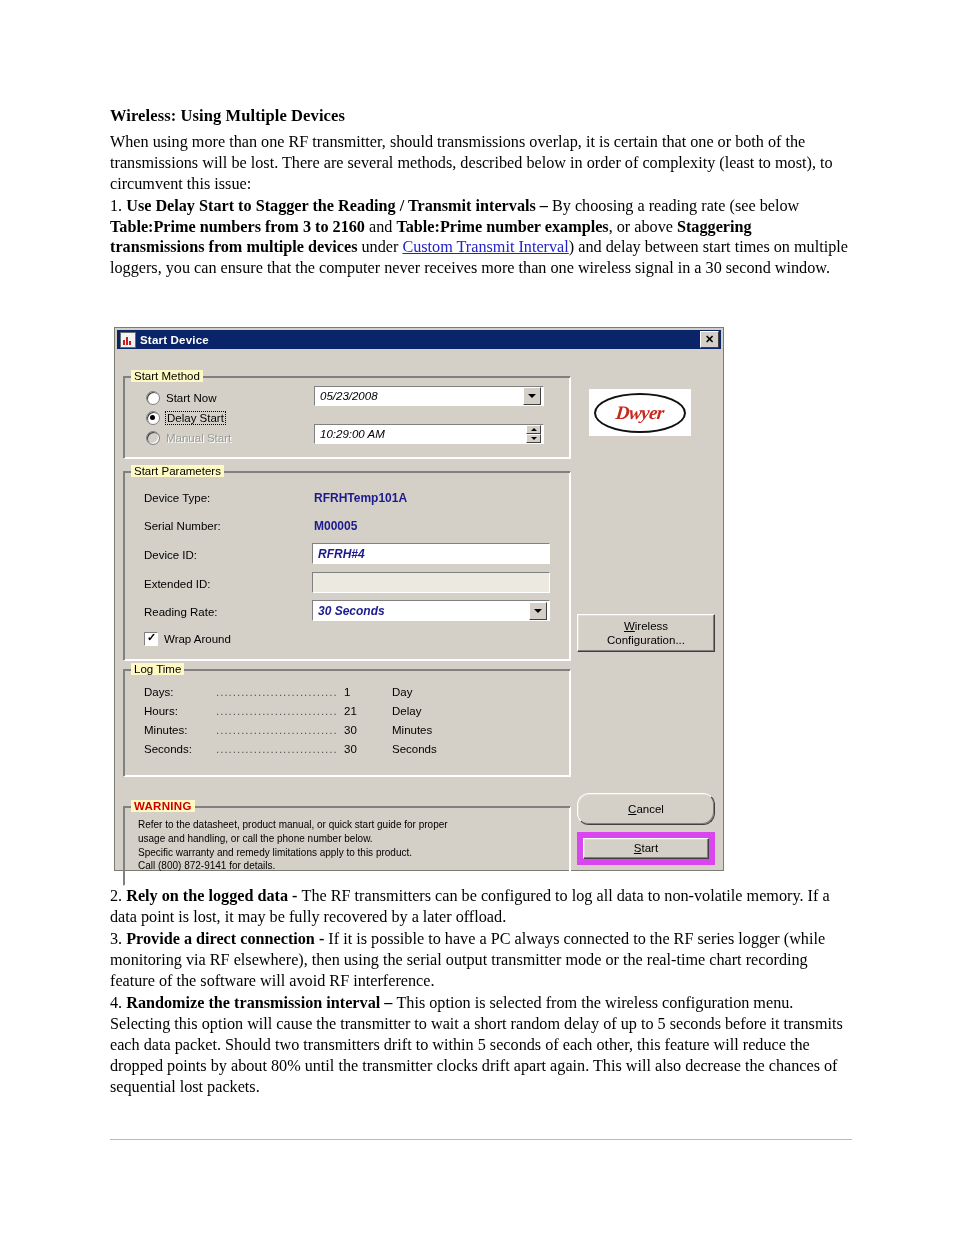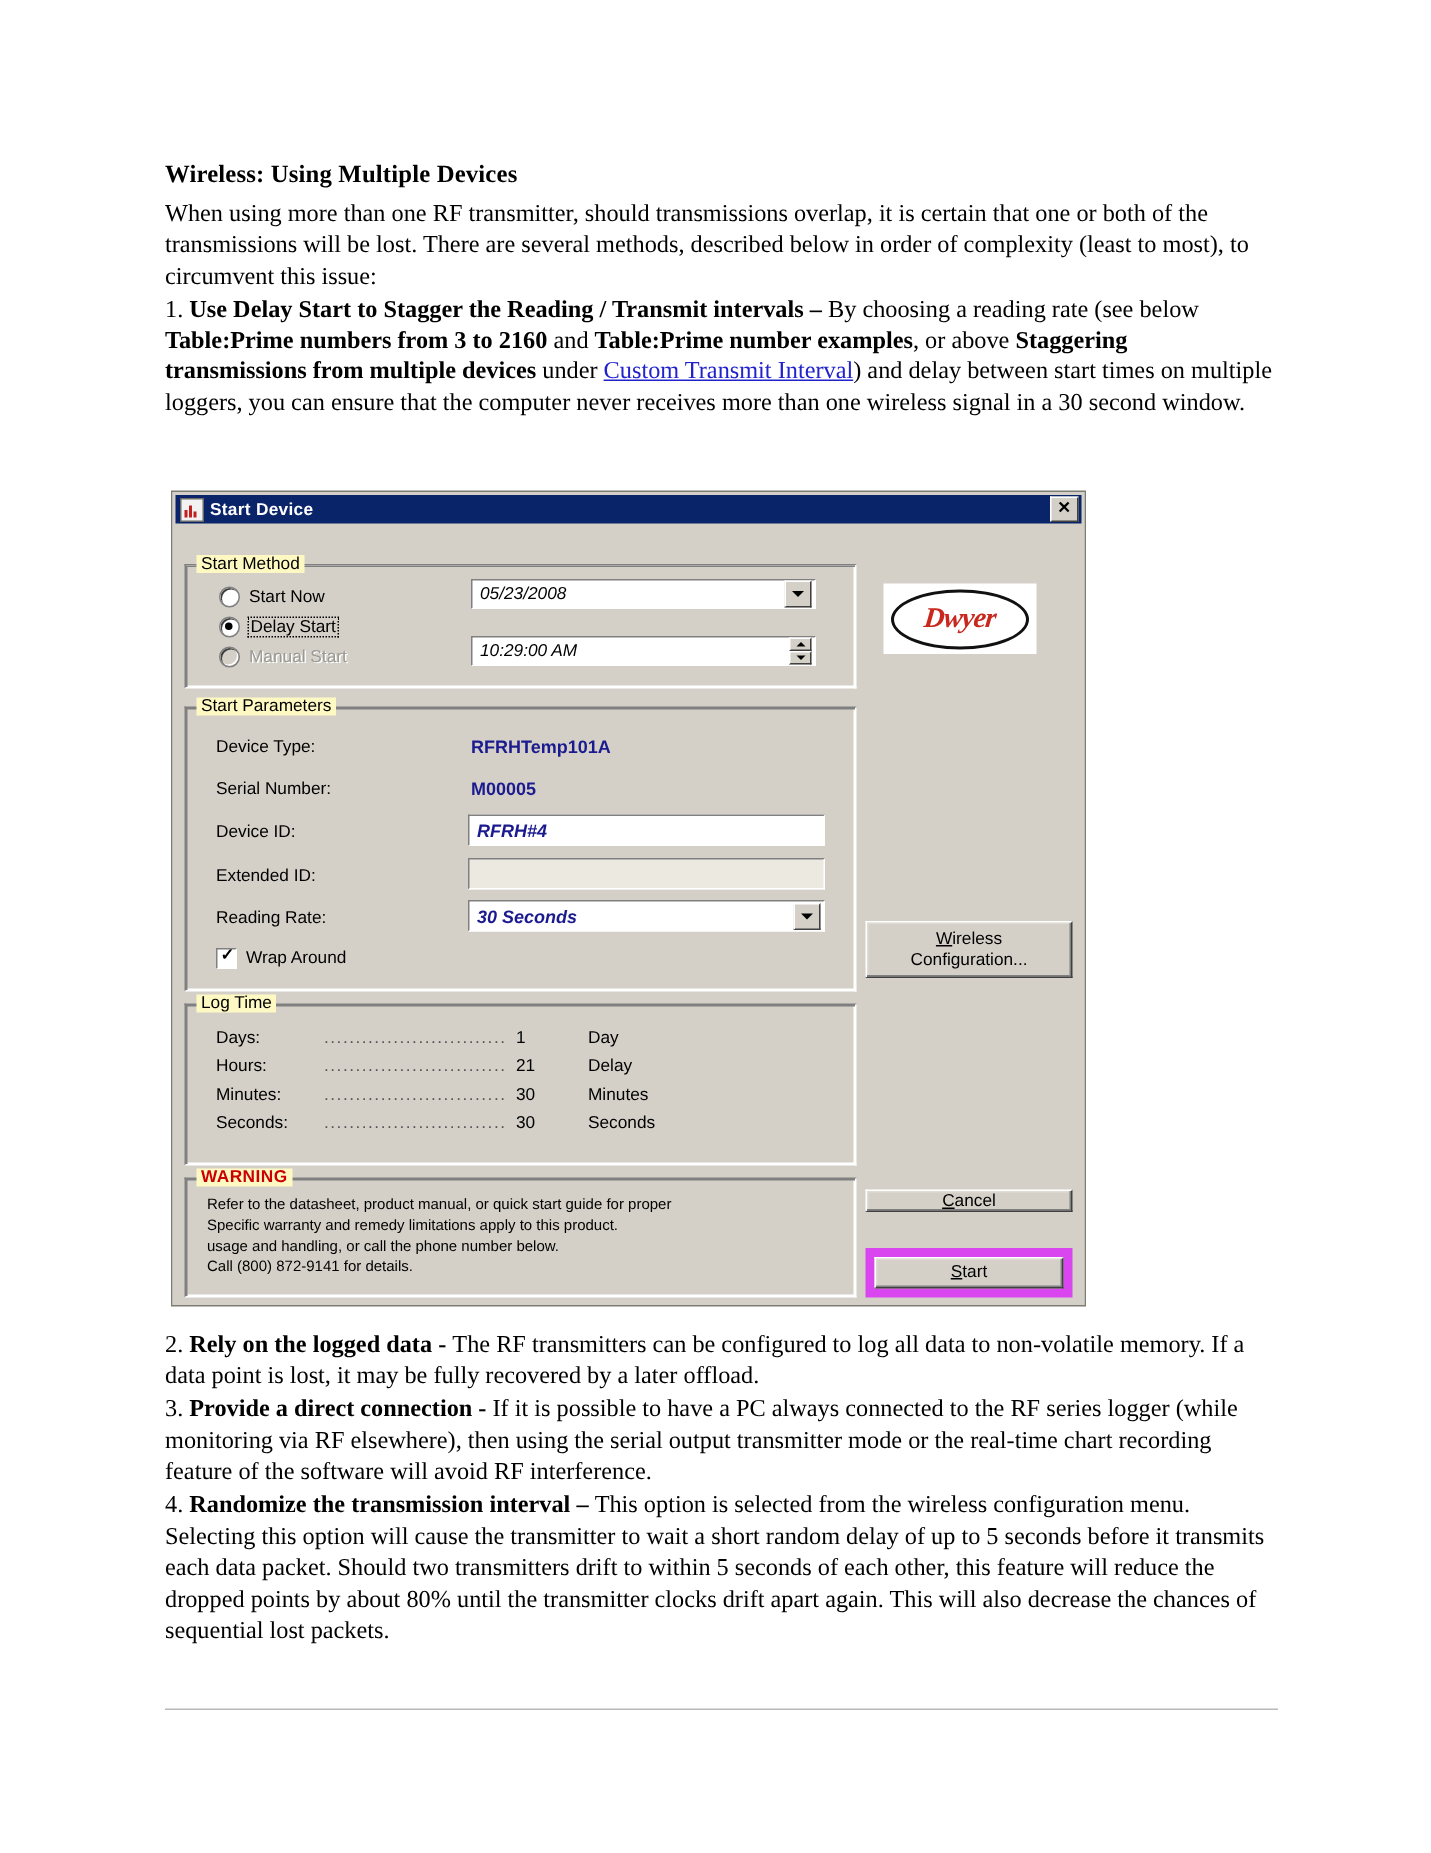--- a/index.html
+++ b/index.html
@@ -88,21 +88,21 @@
   }
   .grp > .legend{
     position:absolute; top:-7px; left:7px; background:#fef9c3;
     padding:0 3px; font-size:11.5px; color:#000; white-space:nowrap;
   }
   .legend.warn{color:#cc0000; font-weight:bold; font-size:11.5px; letter-spacing:.3px;}
 
   #grp-method{left:6px; top:27px; width:448px; height:83px;}
   #grp-params{left:6px; top:122px; width:448px; height:190px;}
   #grp-logtime{left:6px; top:320px; width:448px; height:108px;}
-  #grp-warning{left:6px; top:436px; width:448px; height:80px;}
+  #grp-warning{left:6px; top:457px; width:448px; height:80px;}
 
   
   .radio-row{position:absolute; display:flex; align-items:center; height:15px;}
   .radio{
     width:12px; height:12px; border-radius:50%;
     background:#fff;
     border:1px solid #808080;
     box-shadow:inset 1px 1px 0 #404040, inset -1px -1px 0 #fff;
     position:relative; margin-right:6px; flex:0 0 auto;
   }
@@ -225,21 +225,21 @@
   .btn.default .inner{
     width:100%; height:100%;
     border-top:1px solid #ffffff; border-left:1px solid #ffffff;
     border-right:1px solid #404040; border-bottom:1px solid #404040;
     box-shadow:inset -1px -1px 0 #808080, inset 1px 1px 0 #dfdcd4;
     display:flex; align-items:center; justify-content:center;
     box-sizing:border-box;
   }
   .acc{text-decoration:underline;}
   #btn-wireless{left:460px; top:265px; width:138px; height:38px;}
-  #btn-cancel{left:460px; top:444px; width:138px; height:15px;}
+  #btn-cancel{left:460px; top:444px; width:138px; height:32px;border-radius:12px;}
   #btn-start{left:460px; top:483px; width:138px; height:33px;}
 </style>
 </head>
 <body>
 
 <div class="page">
 
   <div class="doc">
     <h1>Wireless: Using Multiple Devices</h1>
 
@@ -367,22 +367,22 @@
           <span class="lt-dots">......................................</span>
           <span class="lt-val">30</span>
           <span class="lt-unit">Seconds</span>
         </div>
       </div>
 
       <div class="grp" id="grp-warning">
         <span class="legend warn">WARNING</span>
         <div class="warn-text">
           <div>Refer to the datasheet, product manual, or quick start guide for proper</div>
+          <div>usage and handling, or call the phone number below.</div>
           <div>Specific warranty and remedy limitations apply to this product.</div>
-          <div>usage and handling, or call the phone number below.</div>
           <div>Call (800) 872-9141 for details.</div>
         </div>
       </div>
 
       <div class="logo">
         <div class="oval">
           <span class="word">Dwyer</span>
         </div>
       </div>
 

